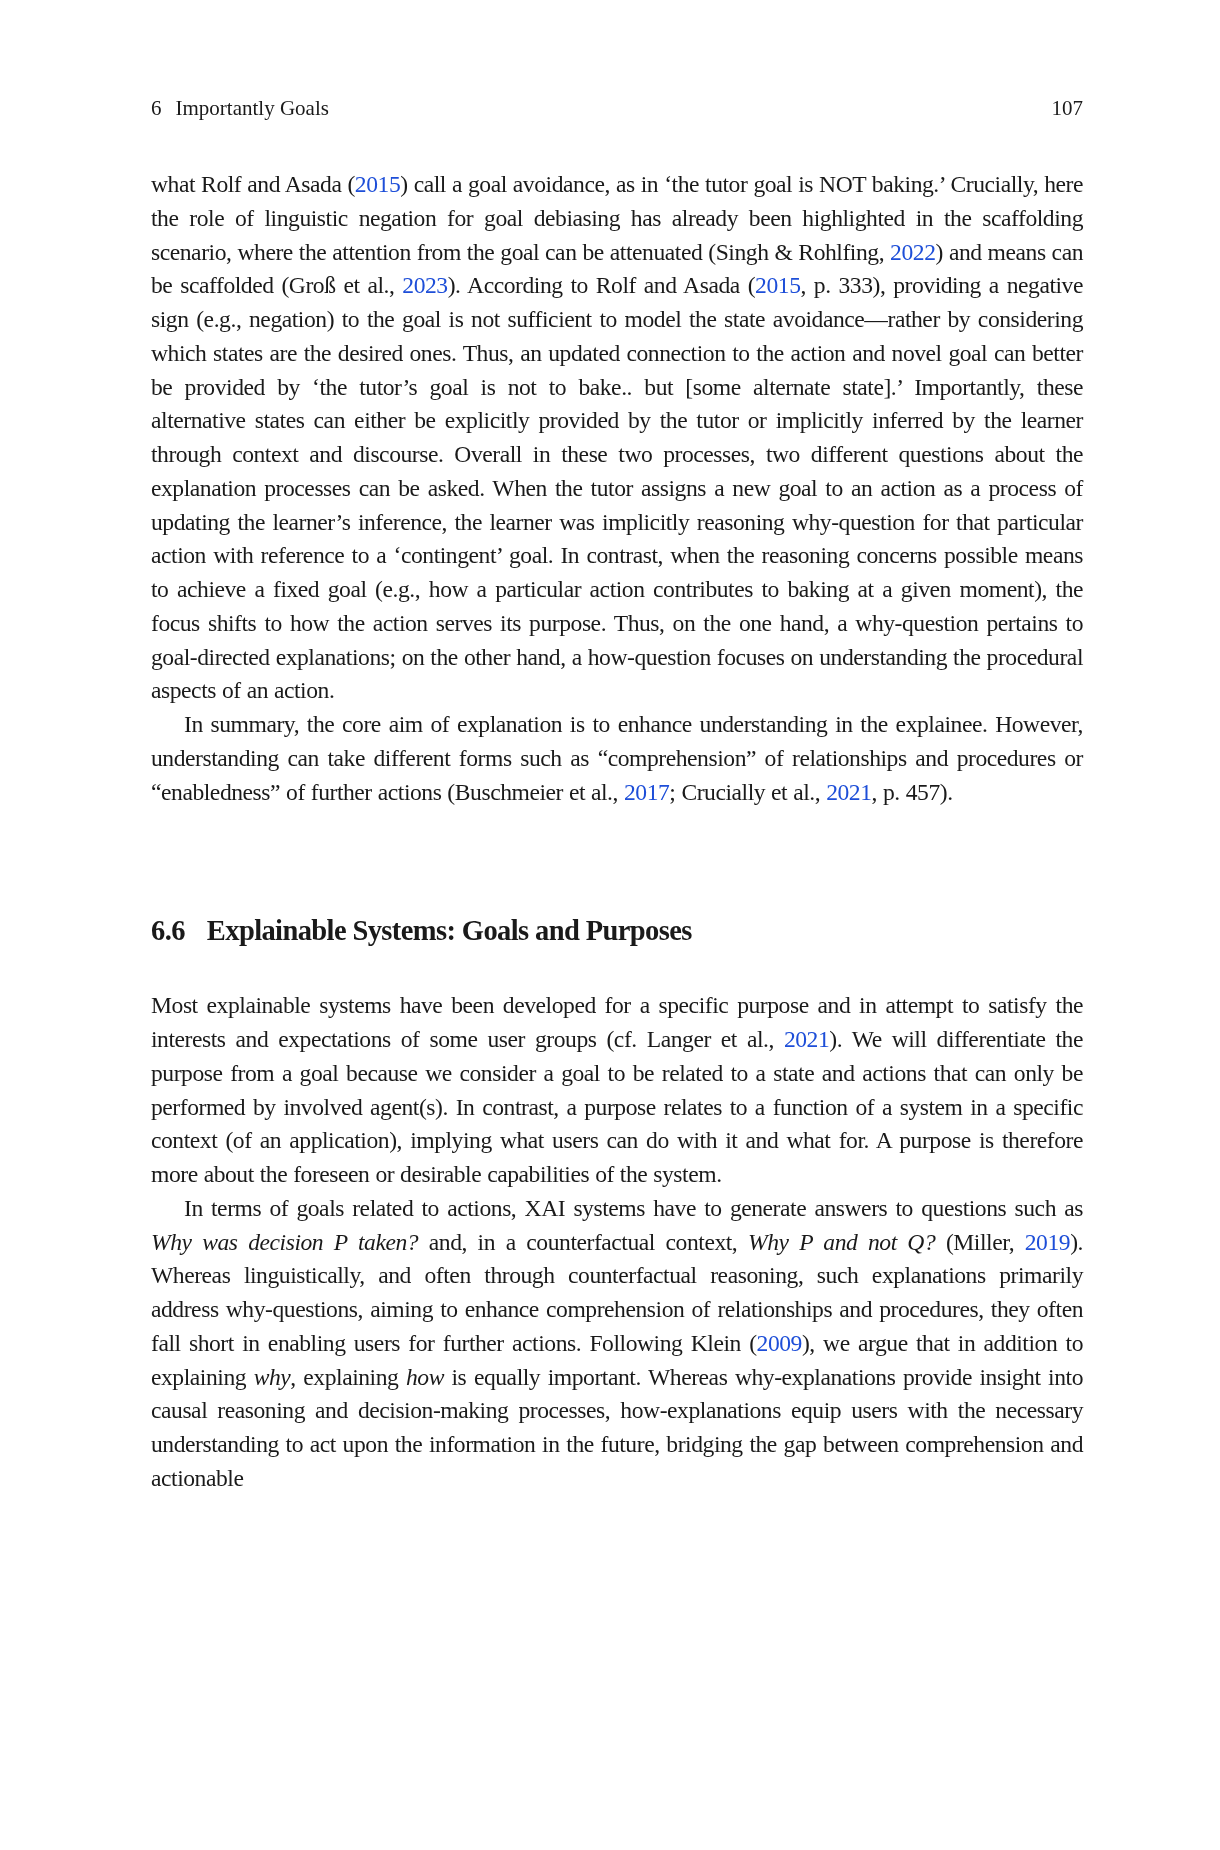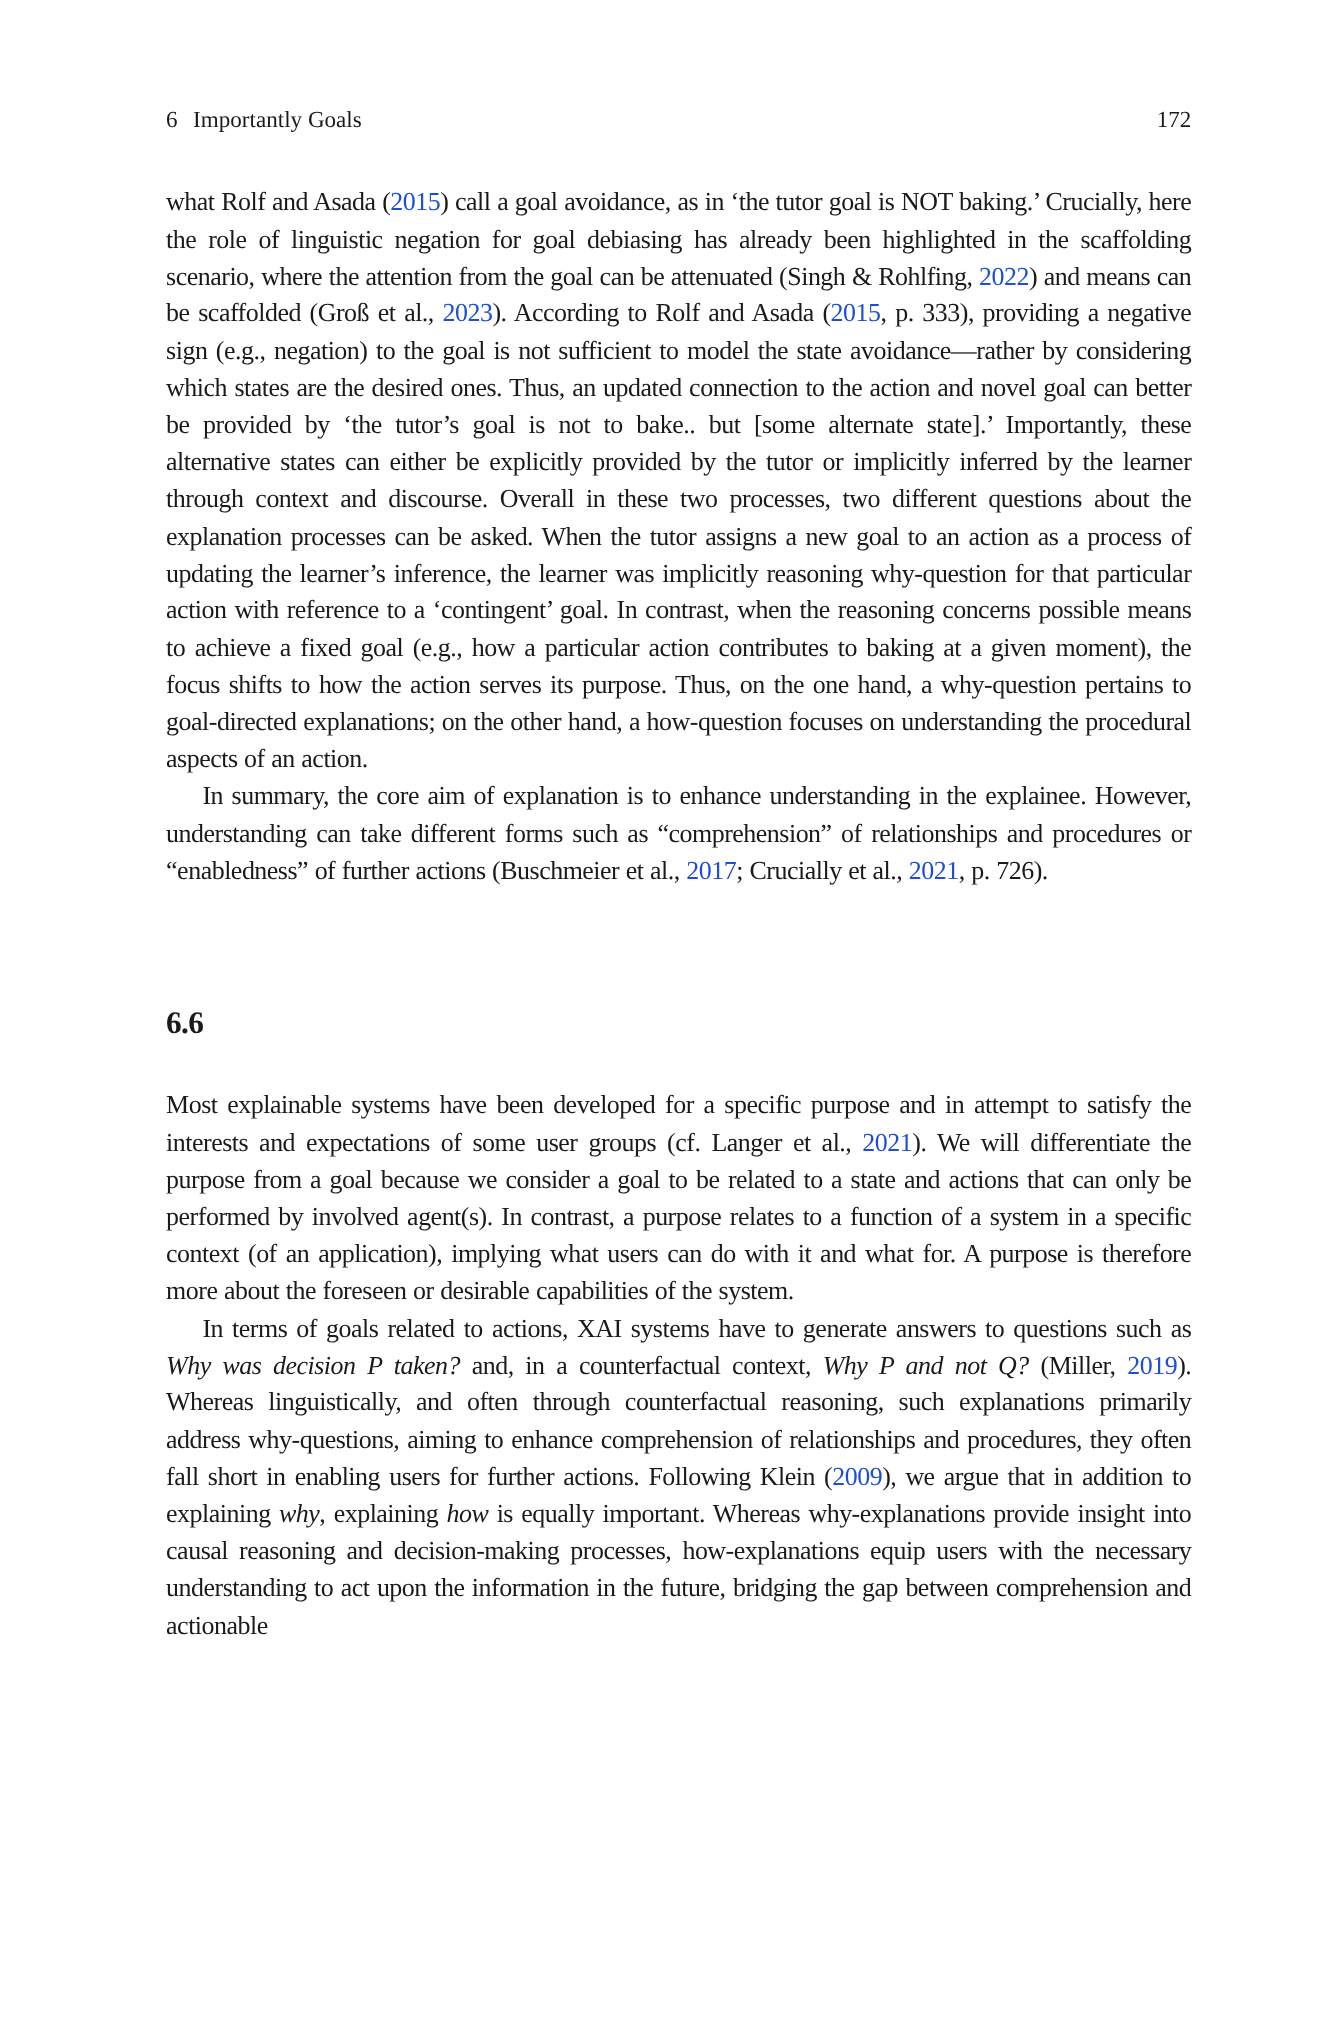--- a/index.html
+++ b/index.html
@@ -20,29 +20,30 @@
 </style>
 </head>
 <body>
 
 <div class="page">
   <div class="running-head">
     <div class="chap">
       <span>6</span>
       <span>Importantly Goals</span>
     </div>
-    <span>172</span>
+    <span>107</span>
   </div>
 
   <div class="body">
     <div id="top-paras">
         <p><span>what Rolf and Asada (</span><a class="cite">2015</a><span>) call a goal avoidance, as in ‘the tutor goal is NOT baking.’ Crucially, here the role of linguistic negation for goal debiasing has already been highlighted in the scaffolding scenario, where the attention from the goal can be attenuated (Singh &amp; Rohlfing, </span><a class="cite">2022</a><span>) and means can be scaffolded (Groß et al., </span><a class="cite">2023</a><span>). According to Rolf and Asada (</span><a class="cite">2015</a><span>, p. 333), providing a negative sign (e.g., negation) to the goal is not sufficient to model the state avoidance—rather by considering which states are the desired ones. Thus, an updated connection to the action and novel goal can better be provided by ‘the tutor’s goal is not to bake.. but [some alternate state].’ Importantly, these alternative states can either be explicitly provided by the tutor or implicitly inferred by the learner through context and discourse. Overall in these two processes, two different questions about the explanation processes can be asked. When the tutor assigns a new goal to an action as a process of updating the learner’s inference, the learner was implicitly reasoning why-question for that particular action with reference to a ‘contingent’ goal. In contrast, when the reasoning concerns possible means to achieve a fixed goal (e.g., how a particular action contributes to baking at a given moment), the focus shifts to how the action serves its purpose. Thus, on the one hand, a why-question pertains to goal-directed explanations; on the other hand, a how-question focuses on understanding the procedural aspects of an action.</span></p>
-        <p class="indent"><span>In summary, the core aim of explanation is to enhance understanding in the explainee. However, understanding can take different forms such as “compre­hension” of relationships and procedures or “enabledness” of further actions (Buschmeier et al., </span><a class="cite">2017</a><span>; Crucially et al., </span><a class="cite">2021</a><span>, p. 726).</span></p>
+        <p class="indent"><span>In summary, the core aim of explanation is to enhance understanding in the explainee. However, understanding can take different forms such as “compre­hension” of relationships and procedures or “enabledness” of further actions (Buschmeier et al., </span><a class="cite">2017</a><span>; Crucially et al., </span><a class="cite">2021</a><span>, p. 457).</span></p>
       </div>
     <h2 class="section-head">
       <span>6.6</span>
+      <span>Explainable Systems: Goals and Purposes</span>
     </h2>
     <div id="bottom-paras">
         <p><span>Most explainable systems have been developed for a specific purpose and in attempt to satisfy the interests and expectations of some user groups (cf. Langer et al., </span><a class="cite">2021</a><span>). We will differentiate the purpose from a goal because we consider a goal to be related to a state and actions that can only be performed by involved agent(s). In contrast, a purpose relates to a function of a system in a specific context (of an application), implying what users can do with it and what for. A purpose is therefore more about the foreseen or desirable capabilities of the system.</span></p>
         <p class="indent"><span>In terms of goals related to actions, XAI systems have to generate answers to questions such as </span><i>Why was decision P taken?</i><span> and, in a counterfactual context, </span><i>Why P and not Q?</i><span> (Miller, </span><a class="cite">2019</a><span>). Whereas linguistically, and often through coun­terfactual reasoning, such explanations primarily address why-questions, aiming to enhance comprehension of relationships and procedures, they often fall short in enabling users for further actions. Following Klein (</span><a class="cite">2009</a><span>), we argue that in addition to explaining </span><i>why</i><span>, explaining </span><i>how</i><span> is equally important. Whereas why-explanations provide insight into causal reasoning and decision-making processes, how-explanations equip users with the necessary understanding to act upon the information in the future, bridging the gap between comprehension and actionable</span></p>
       </div>
   </div>
 </div>
 
 </body></html>

